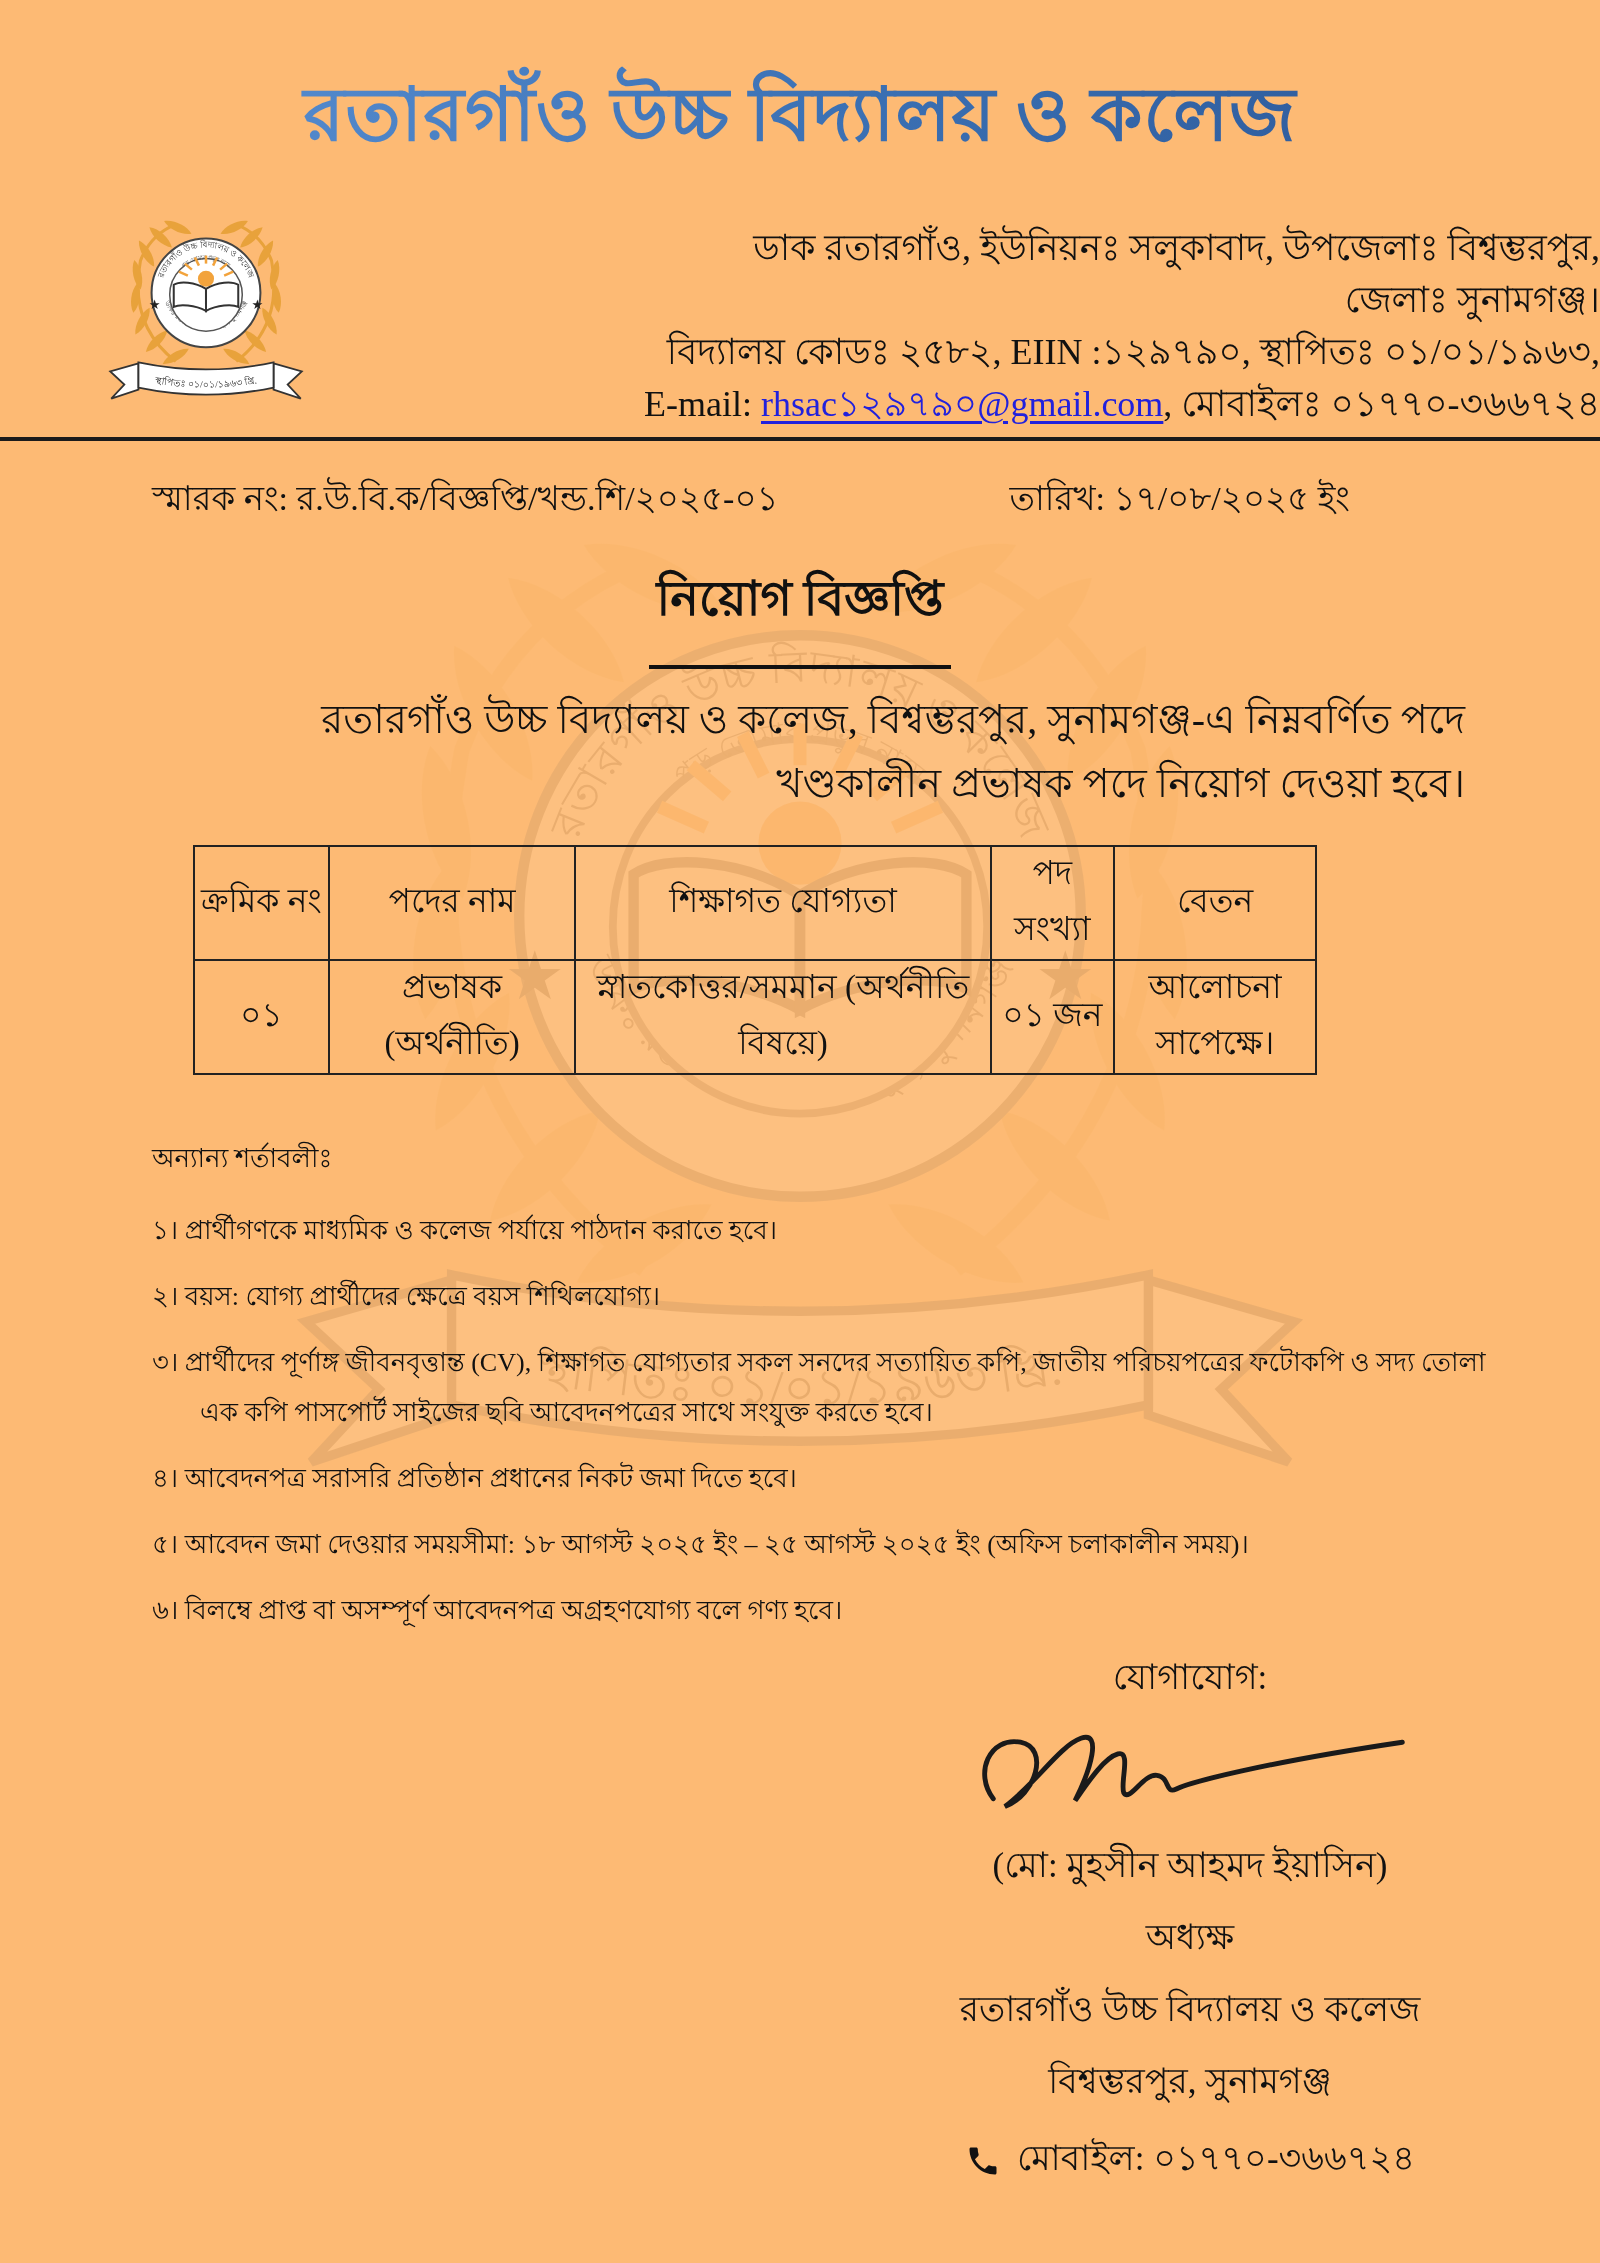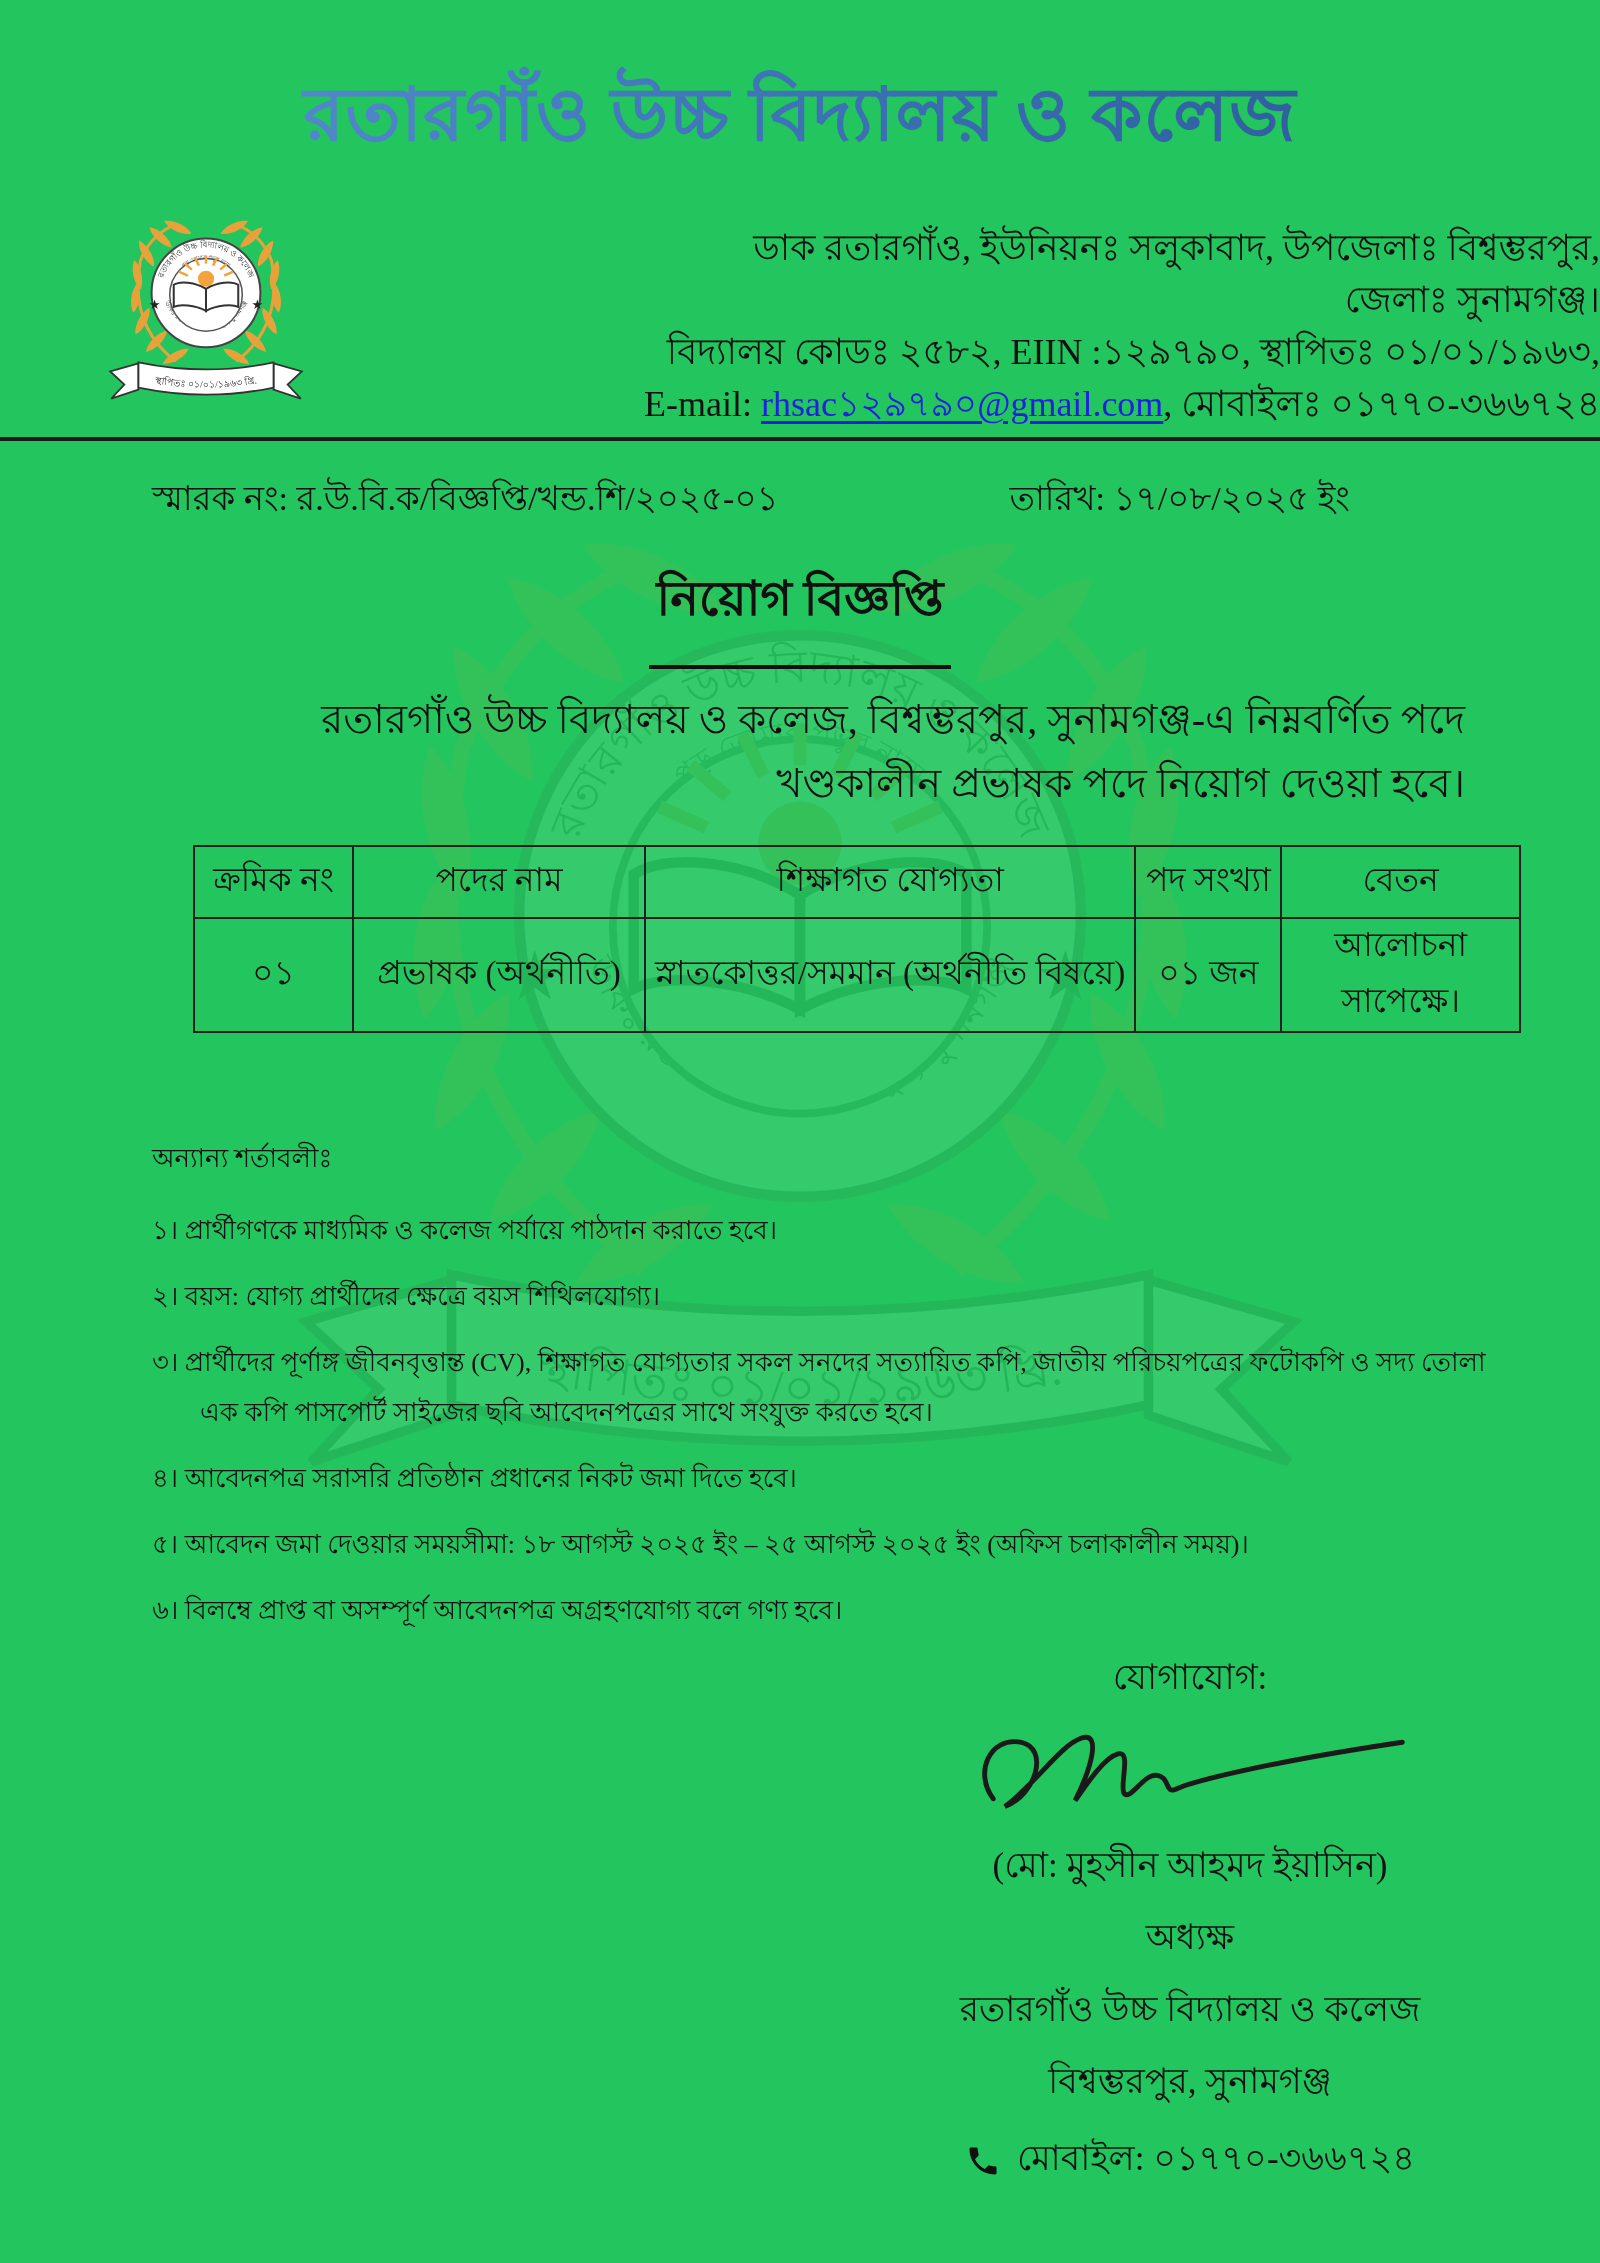--- a/index.html
+++ b/index.html
@@ -1,18 +1,18 @@
 <!DOCTYPE html>
 <html lang="bn"><head>
 <meta charset="utf-8">
 <style>
   html,body{margin:0;padding:0;background:#9a9a9a;}
   .page{
     position:relative;width:1600px;height:2263px;margin:0 auto;
-    background:#22c55e;overflow:hidden;color:#111;
+    background:#fdba74;overflow:hidden;color:#111;
     font-family:"Liberation Serif","DejaVu Sans",serif;
   }
 
   
   .watermark{
     position:absolute;top:500px;left:150px;width:1300px;height:1040px;
     opacity:0.085;pointer-events:none;
   }
 
   
@@ -46,21 +46,21 @@
   
   .notice-title{position:absolute;top:562px;left:0;right:0;text-align:center;font-size:48px;font-weight:700;}
   .notice-title span{display:inline-block;border-bottom:4px solid #111;padding:0 8px 24px;}
   .intro{
     position:absolute;top:688px;left:149px;right:135px;text-align:right;
     font-size:40px;line-height:64px;
   }
 
   
   .jobs-table{
-    position:absolute;top:845px;left:193px;width:1328px;
+    position:absolute;top:845px;left:193px;width:1124px;
     border-collapse:collapse;font-size:33px;table-layout:fixed;
   }
   .jobs-table th,.jobs-table td{
     border:2px solid #222;text-align:center;vertical-align:middle;padding:0 6px;
     font-weight:400;overflow:hidden;
   }
   .jobs-table th{height:70px;}
   .jobs-table td{height:82px;}
   .col-sl{width:12%;} .col-post{width:22%;} .col-qual{width:37%;}
   .col-count{width:11%;} .col-salary{width:18%;}

